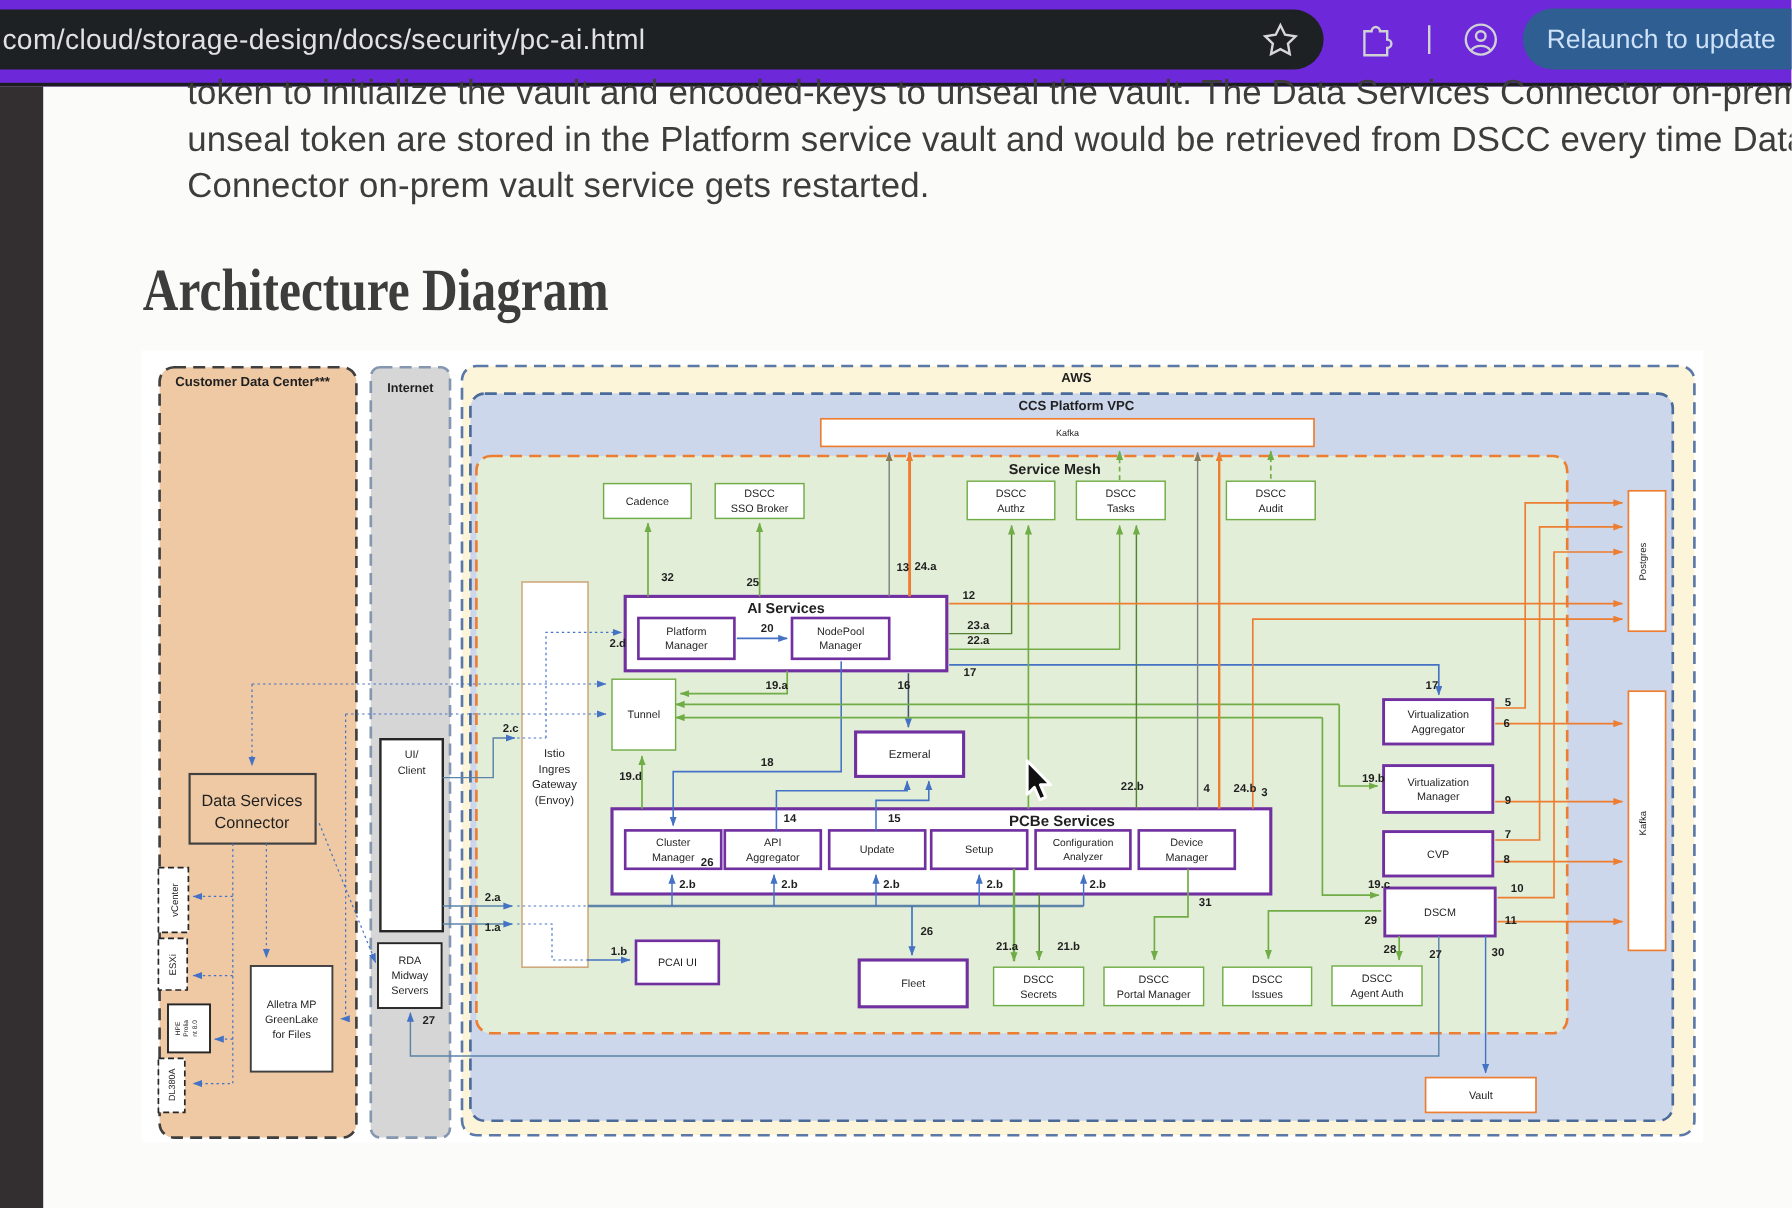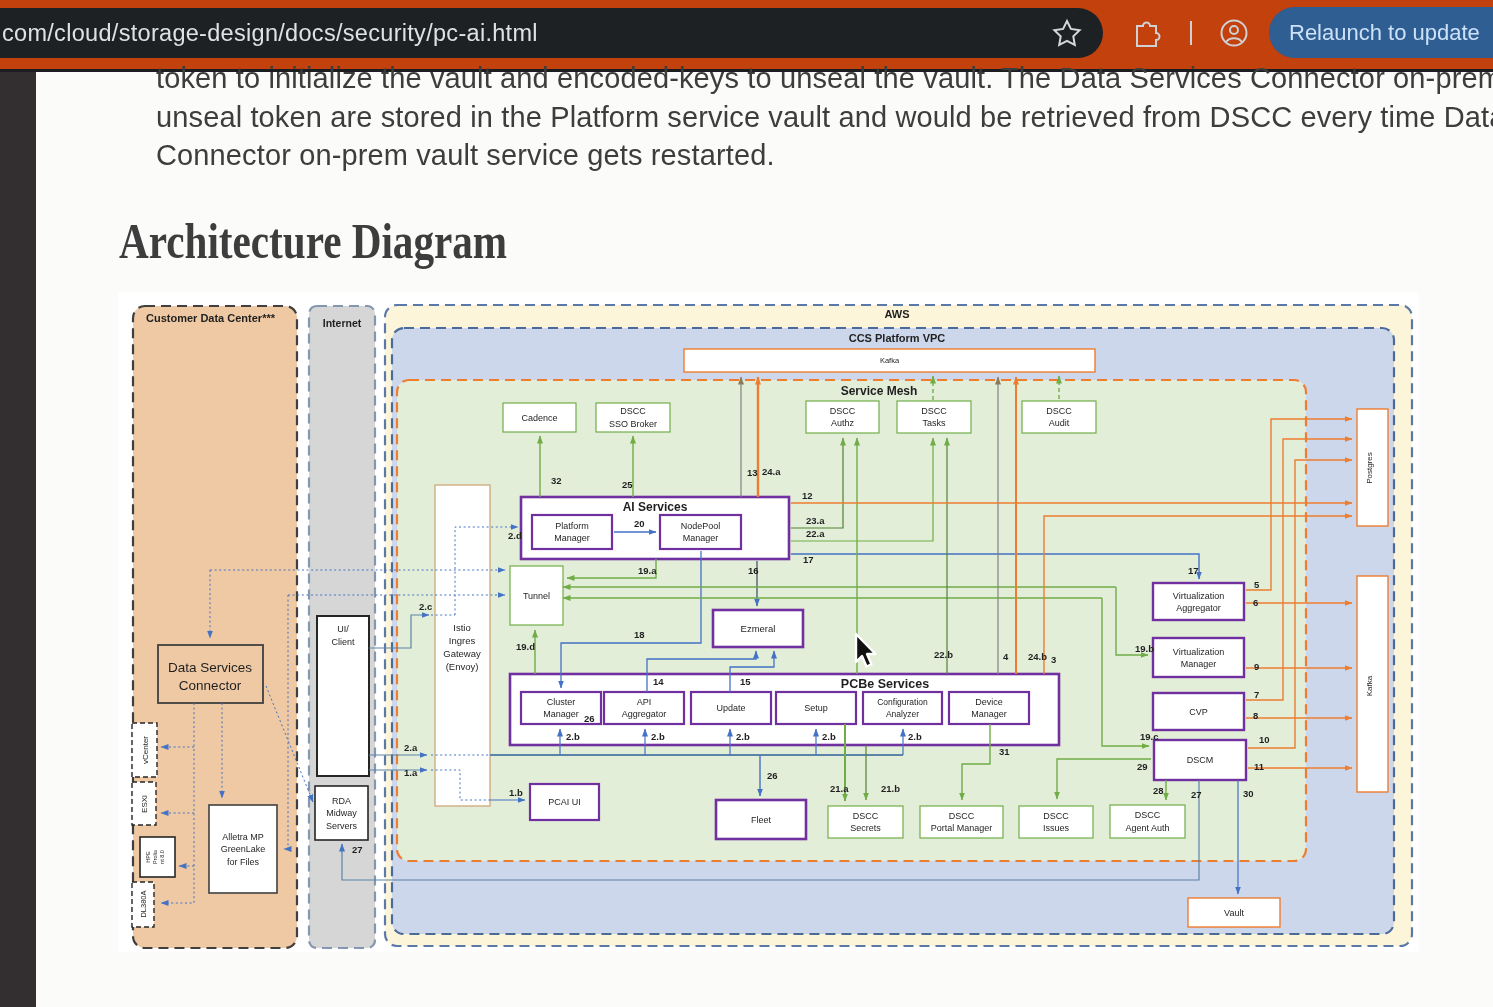--- a/index.html
+++ b/index.html
@@ -1,16 +1,16 @@
 <!DOCTYPE html>
 <html><head><meta charset="utf-8">
 <style>
 html,body{margin:0;padding:0}
 body{width:1493px;height:1007px;position:relative;background:#fbfbfa;font-family:"Liberation Sans",sans-serif;overflow:hidden}
-#bar{position:absolute;left:0;top:0;width:1493px;height:69px;background:#c2410c;border-bottom:3px solid #1c1d20}
+#bar{position:absolute;left:0;top:0;width:1493px;height:69px;background:#6d28d9;border-bottom:3px solid #1c1d20}
 #pill{position:absolute;left:-30px;top:8px;width:1133px;height:50px;background:#1e2124;border-radius:25px}
 #url{position:absolute;left:2px;top:0;height:66px;line-height:66px;font-size:23.5px;color:#dfe1e5;letter-spacing:0.3px}
 #btn{position:absolute;left:1269px;top:7px;width:240px;height:51px;background:#2e5e92;border-radius:26px;color:#cde1f8;font-size:22px;line-height:51px;padding-left:20px}
 #strip{position:absolute;left:0;top:72px;width:36px;height:935px;background:#332f30}
 #para{position:absolute;left:156px;top:59px;font-size:29px;line-height:38.5px;color:#3d3d3d;letter-spacing:0.13px;white-space:nowrap}
 h1{position:absolute;left:119px;top:216px;margin:0;font-family:"Liberation Serif",serif;font-size:50px;line-height:50px;font-weight:bold;color:#3d3d3d;transform:scaleX(0.823);transform-origin:left top}
 svg{position:absolute;left:0;top:0}
 #diag text{font-family:"Liberation Sans",sans-serif}
 </style></head>
 <body>

